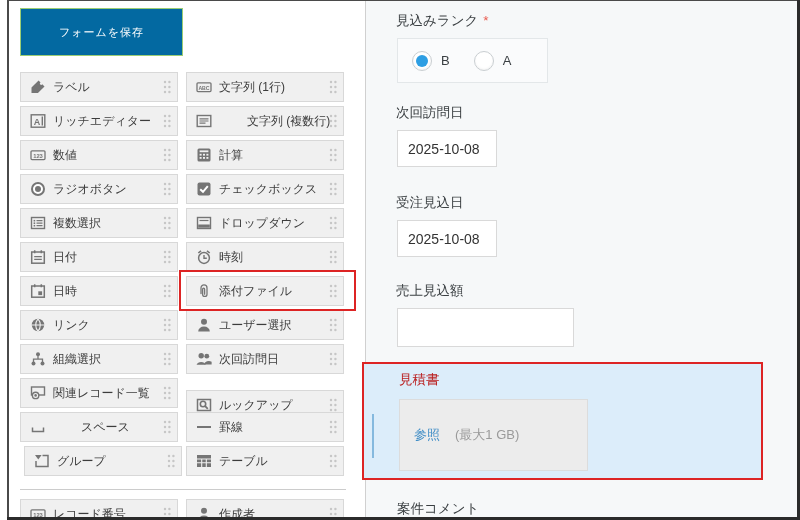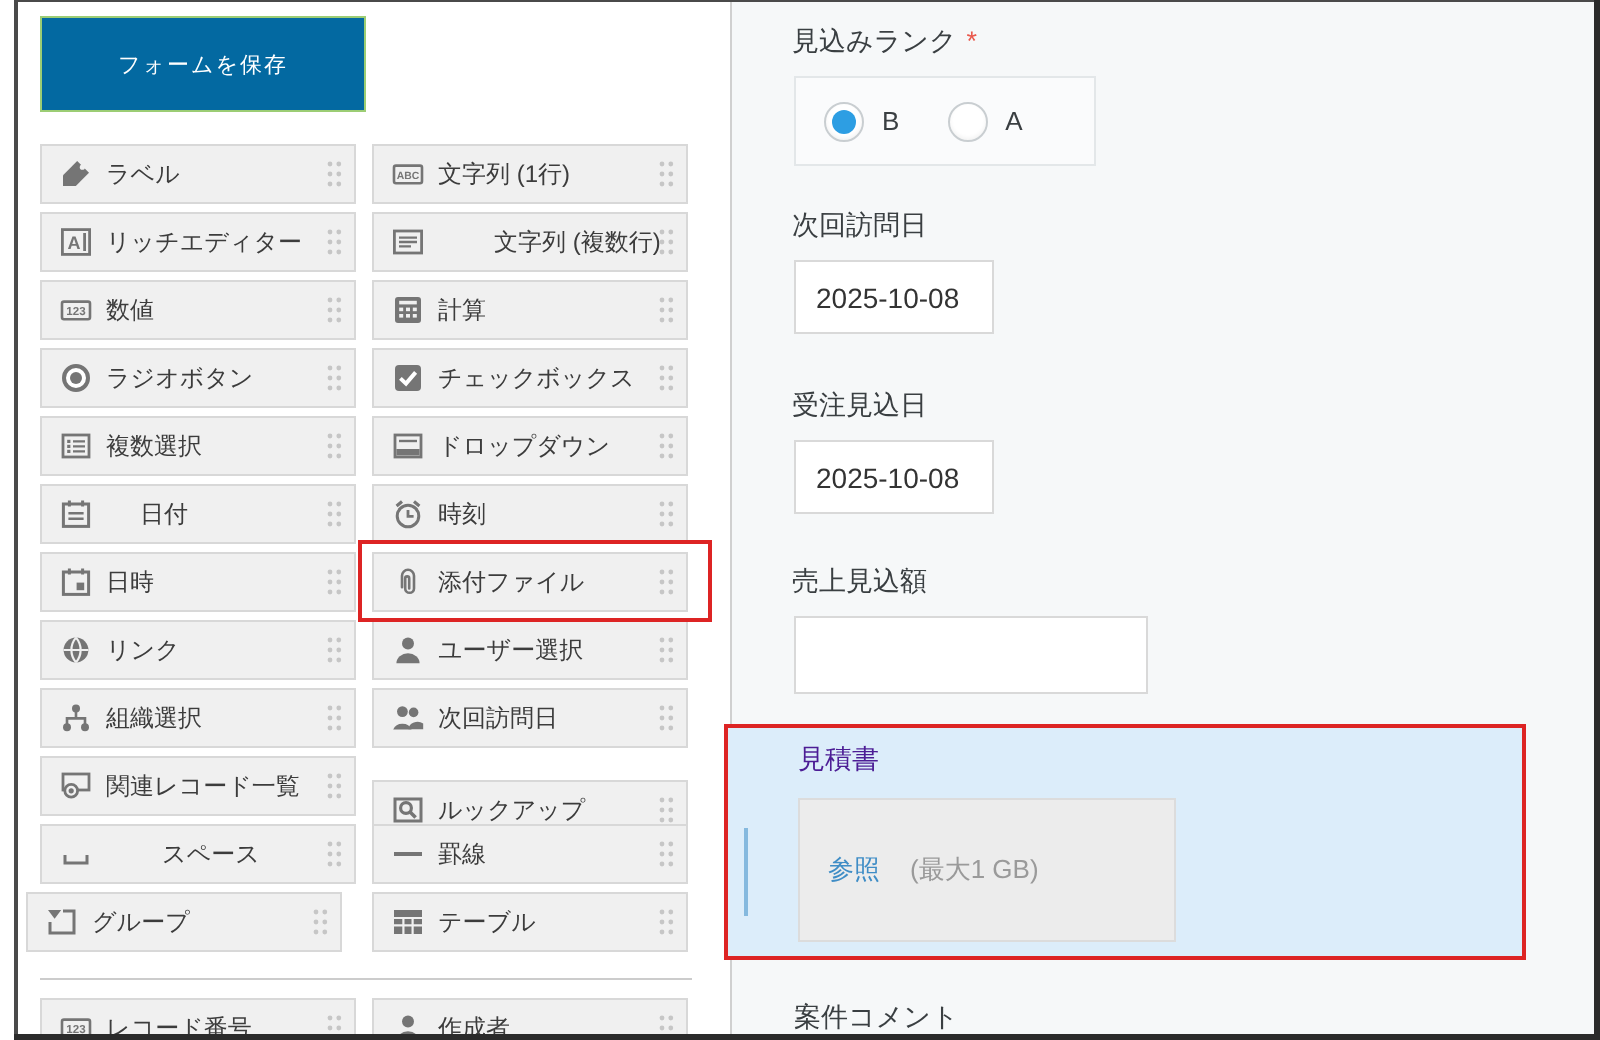--- a/index.html
+++ b/index.html
@@ -68,21 +68,21 @@
     position:absolute;box-sizing:border-box;background:#ffffff;border:1px solid #d9d9d9;
     display:flex;align-items:center;padding-left:10px;font-size:14px;color:#333333;z-index:2;
   }
   .date-input{width:100px;height:37px;}
 
   
   #quote-section{
     position:absolute;left:362px;top:362px;width:397px;height:114px;
     border:2px solid #dd2424;background:#dcedfa;z-index:3;
   }
-  .q-label{position:absolute;left:35px;top:7px;font-size:13.5px;color:#4c1d95;}
+  .q-label{position:absolute;left:35px;top:7px;font-size:13.5px;color:#b91c1c;}
   .q-draghandle{position:absolute;left:8px;top:50px;width:7px;height:22px;cursor:grab;}
   .q-draghandle span{display:inline-block;width:2px;height:22px;background:#85b9de;margin-right:2px;vertical-align:top;}
   .q-box{
     position:absolute;left:35px;top:35px;width:189px;height:72px;box-sizing:border-box;
     background:#ececec;border:1px solid #dcdcdc;display:flex;align-items:center;padding-left:14px;
   }
   .browse{font-size:13px;color:#3f8dc6;cursor:pointer;}
   .hint{font-size:13px;color:#9a9a9a;margin-left:15px;}
 </style>
 </head>
@@ -296,21 +296,21 @@
           <g fill="#c6c6c6">
             <circle cx="3" cy="3" r="1.2"></circle>
             <circle cx="7.4" cy="3" r="1.2"></circle>
             <circle cx="3" cy="8" r="1.2"></circle>
             <circle cx="7.4" cy="8" r="1.2"></circle>
             <circle cx="3" cy="13" r="1.2"></circle>
             <circle cx="7.4" cy="13" r="1.2"></circle>
           </g>
         </svg></span>
     </div>
-    <div class="palette-item" style="left: 20px; top: 242px; gap: 17px;">
+    <div class="palette-item" style="left: 20px; top: 242px;">
       <span class="p-icon">
         <svg viewBox="0 0 16 16">
           <rect x="1.7" y="3" width="12.6" height="11.2" fill="none" stroke="#757575" stroke-width="1.5"></rect>
           <path d="M4.7 1.2 V4.2 M11.3 1.2 V4.2" stroke="#757575" stroke-width="1.5"></path>
           <path d="M4.2 7.6 H11.8 M4.2 10.4 H11.8" stroke="#757575" stroke-width="1.3"></path>
         </svg>
       </span>
       <span class="p-label">日付</span>
       <span class="p-dots"><svg viewBox="0 0 10 16" width="10" height="16">
           <g fill="#c6c6c6">
@@ -530,21 +530,21 @@
           <g fill="#c6c6c6">
             <circle cx="3" cy="3" r="1.2"></circle>
             <circle cx="7.4" cy="3" r="1.2"></circle>
             <circle cx="3" cy="8" r="1.2"></circle>
             <circle cx="7.4" cy="8" r="1.2"></circle>
             <circle cx="3" cy="13" r="1.2"></circle>
             <circle cx="7.4" cy="13" r="1.2"></circle>
           </g>
         </svg></span>
     </div>
-    <div class="palette-item" style="left: 13px; top: 446px;">
+    <div class="palette-item" style="left: 24px; top: 446px;">
       <span class="p-icon">
         <svg viewBox="0 0 16 16">
           <path d="M8.5 2.5 H14 V13.5 H2 V8" fill="none" stroke="#757575" stroke-width="1.5"></path>
           <path d="M1 2 h6.6 L4.3 6.4 Z" fill="#757575"></path>
         </svg>
       </span>
       <span class="p-label">グループ</span>
       <span class="p-dots"><svg viewBox="0 0 10 16" width="10" height="16">
           <g fill="#c6c6c6">
             <circle cx="3" cy="3" r="1.2"></circle>

